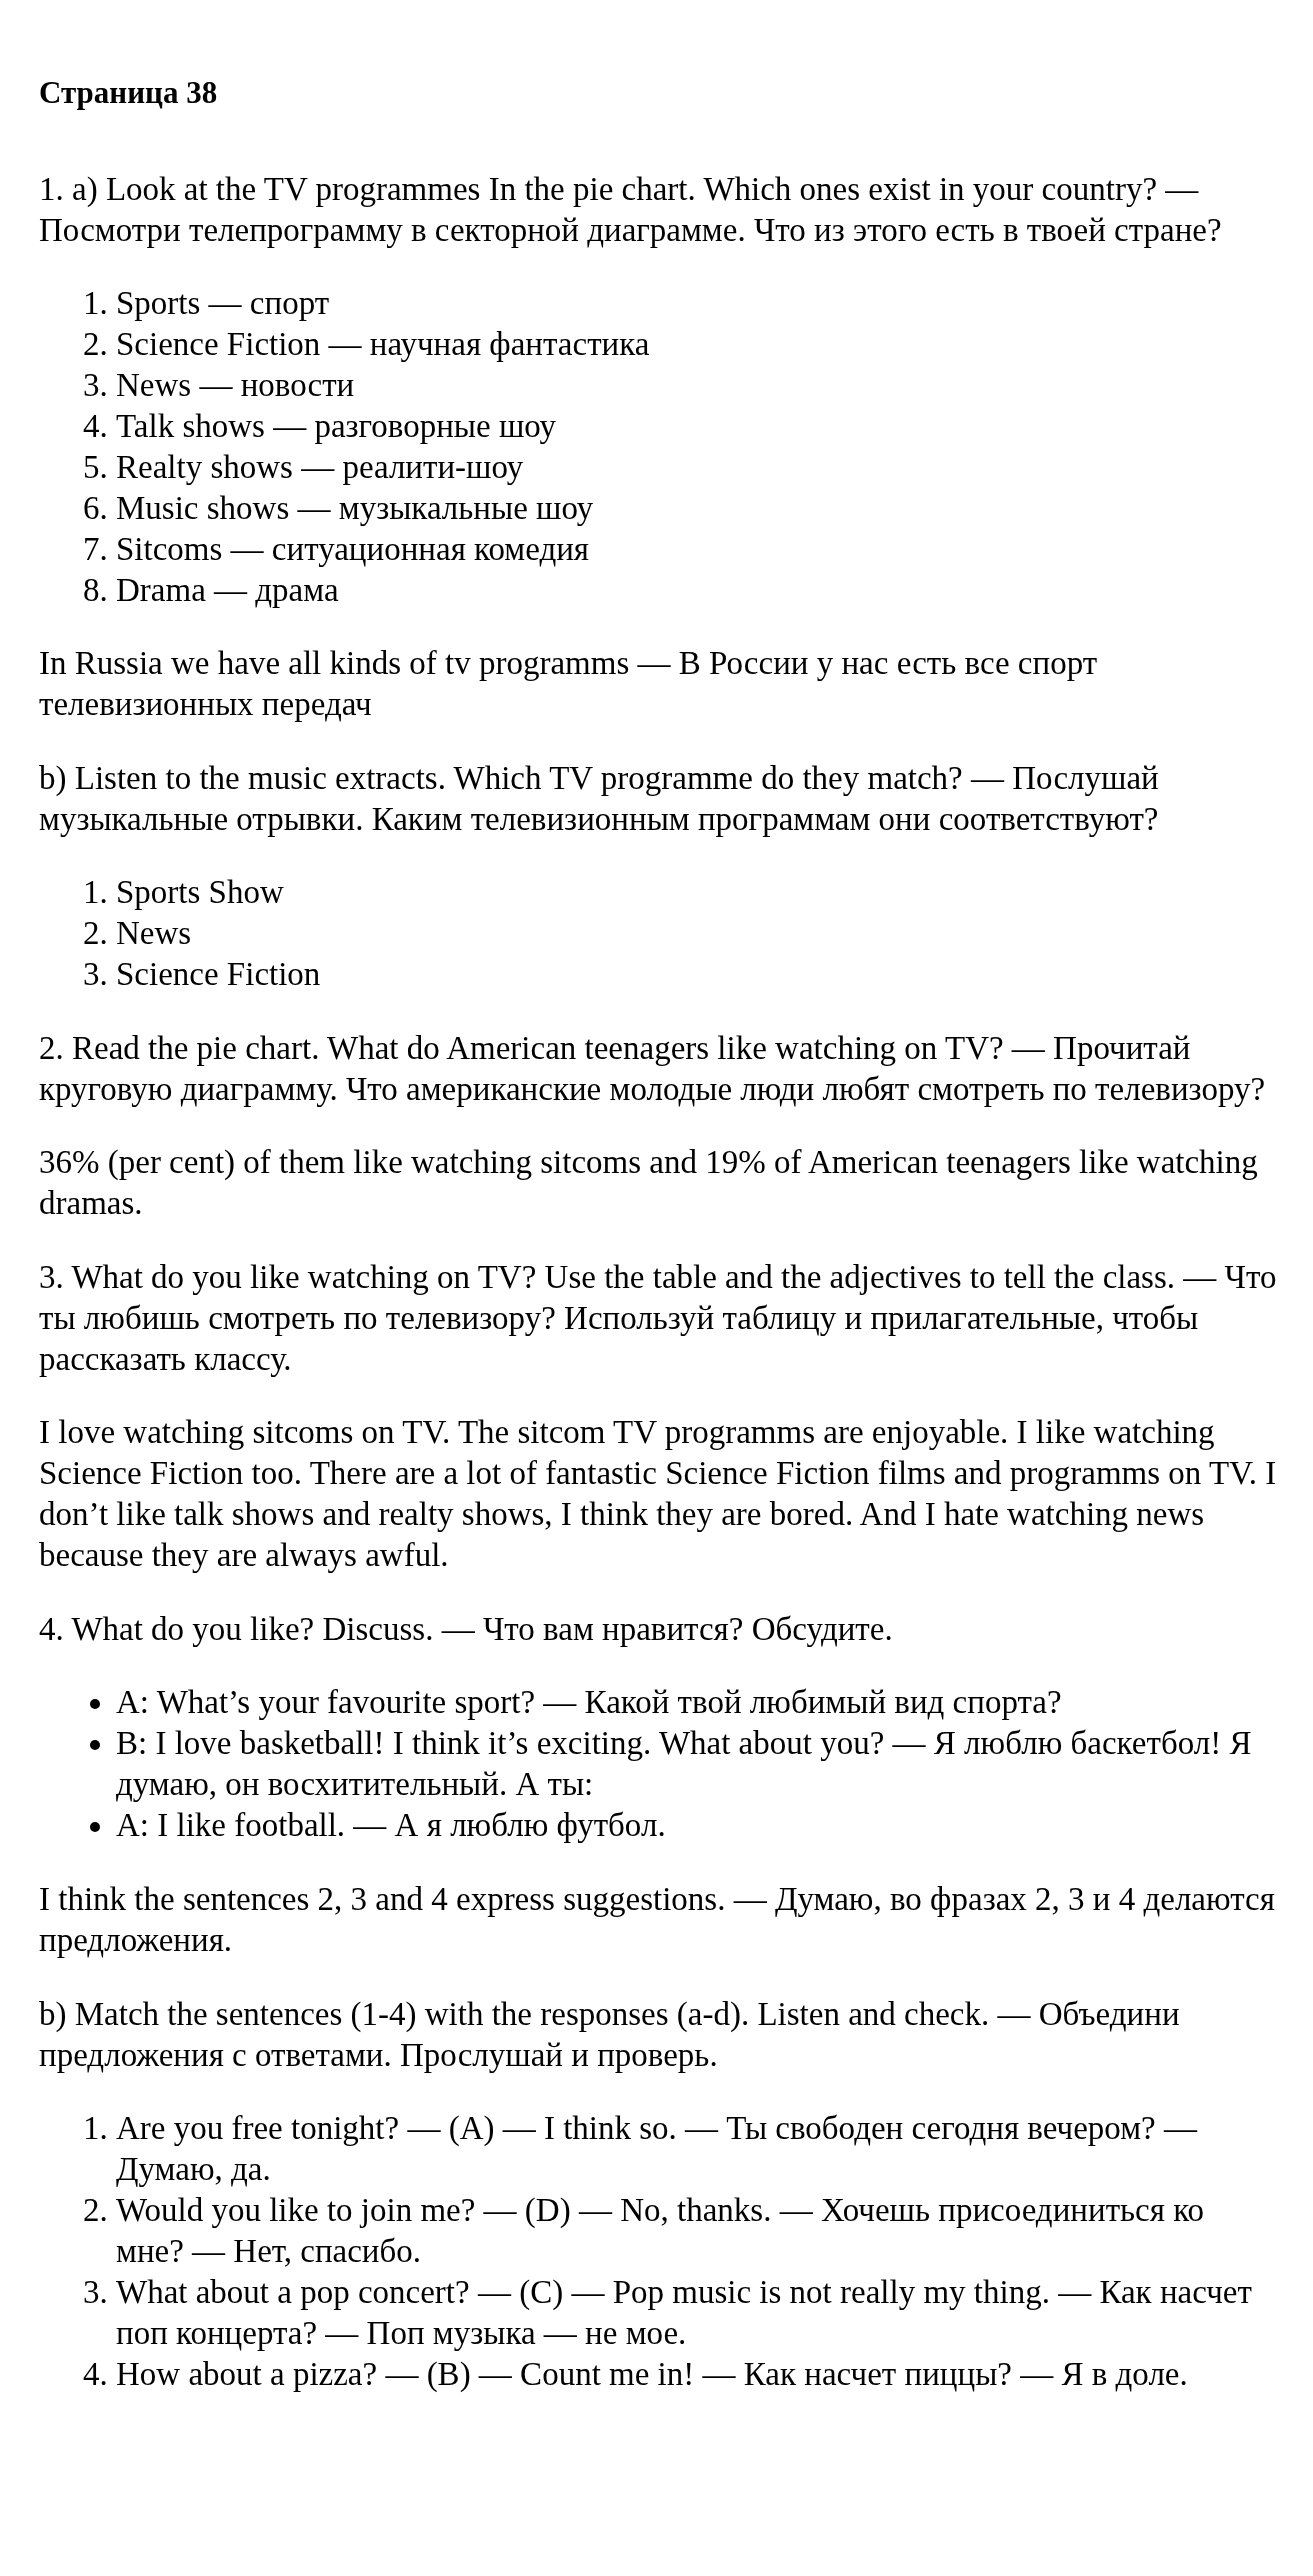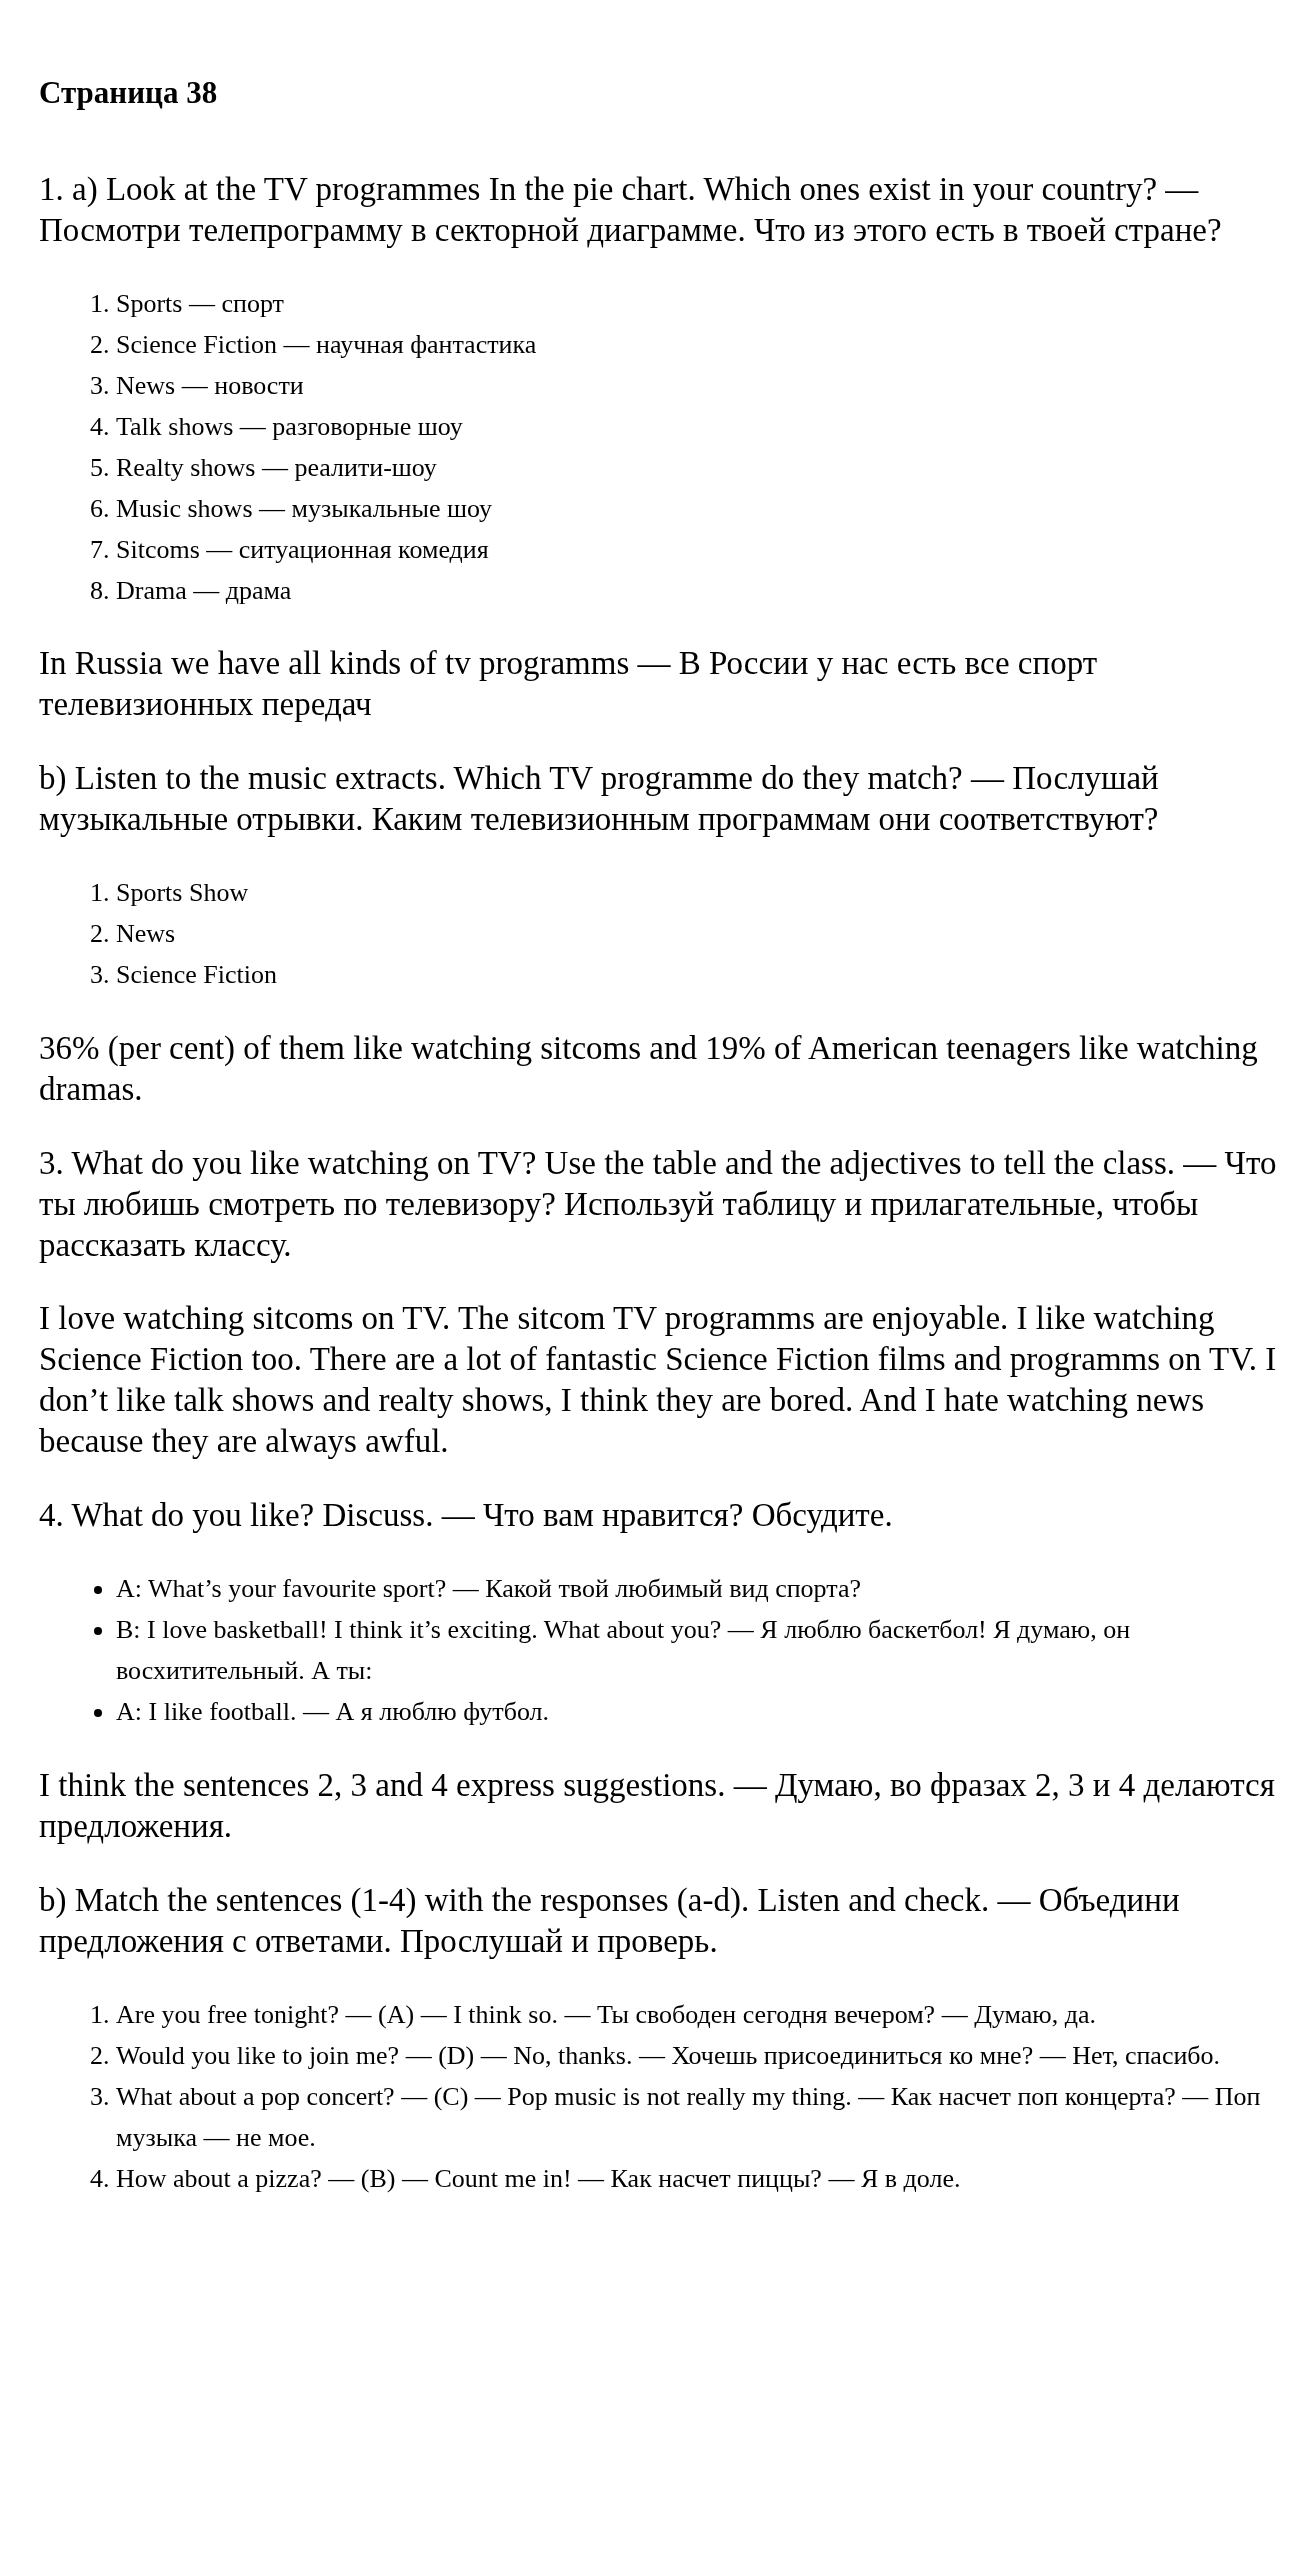--- a/index.html
+++ b/index.html
@@ -25,21 +25,21 @@
     font-size: 33px;
     line-height: 41px;
     margin: 0 0 32px 0;
   }
   .p {
     font-size: 33px;
     line-height: 41px;
     margin: 0 0 32px 0;
   }
   ol, ul {
-    font-size: 26px;
+    font-size: 33px;
     line-height: 41px;
     margin: 0 0 32px 0;
     padding-left: 77px;
   }
   ol li, ul li { margin: 0; padding-left: 0; }
   ul { list-style: disc; font-family: Liberation Serif, serif; }
   .section { margin-bottom: 33px; }
 </style>
 </head>
 <body>
@@ -66,20 +66,21 @@
   <div class="section">
     <div class="q">b) Listen to the music extracts. Which TV programme do they match? — Послушай музыкальные отрывки. Каким телевизионным программам они соответствуют?</div>
     <ol>
       <li>Sports Show</li>
       <li>News</li>
       <li>Science Fiction</li>
     </ol>
   </div>
 
   <div class="section">
+    <div class="q">2. Read the pie chart. What do American teenagers like watching on TV? — Прочитай круговую диаграмму. Что американские молодые люди любят смотреть по телевизору?</div>
     <div class="p">36% (per cent) of them like watching sitcoms and 19% of American teenagers like watching dramas.</div>
   </div>
 
   <div class="section">
     <div class="q">3. What do you like watching on TV? Use the table and the adjectives to tell the class. — Что ты любишь смотреть по телевизору? Используй таблицу и прилагательные, чтобы рассказать классу.</div>
     <div class="p">I love watching sitcoms on TV. The sitcom TV programms are enjoyable. I like watching Science Fiction too. There are a lot of fantastic Science Fiction films and programms on TV. I don’t like talk shows and realty shows, I think they are bored. And I hate watching news because they are always awful.</div>
   </div>
 
   <div class="section">
     <div class="q">4. What do you like? Discuss. — Что вам нравится? Обсудите.</div>

